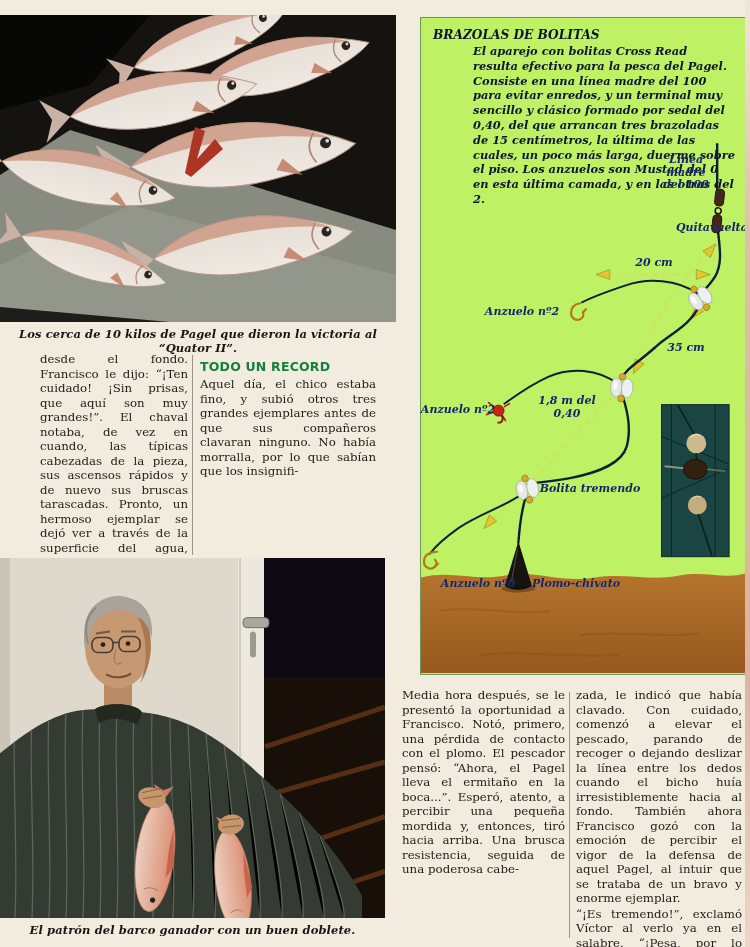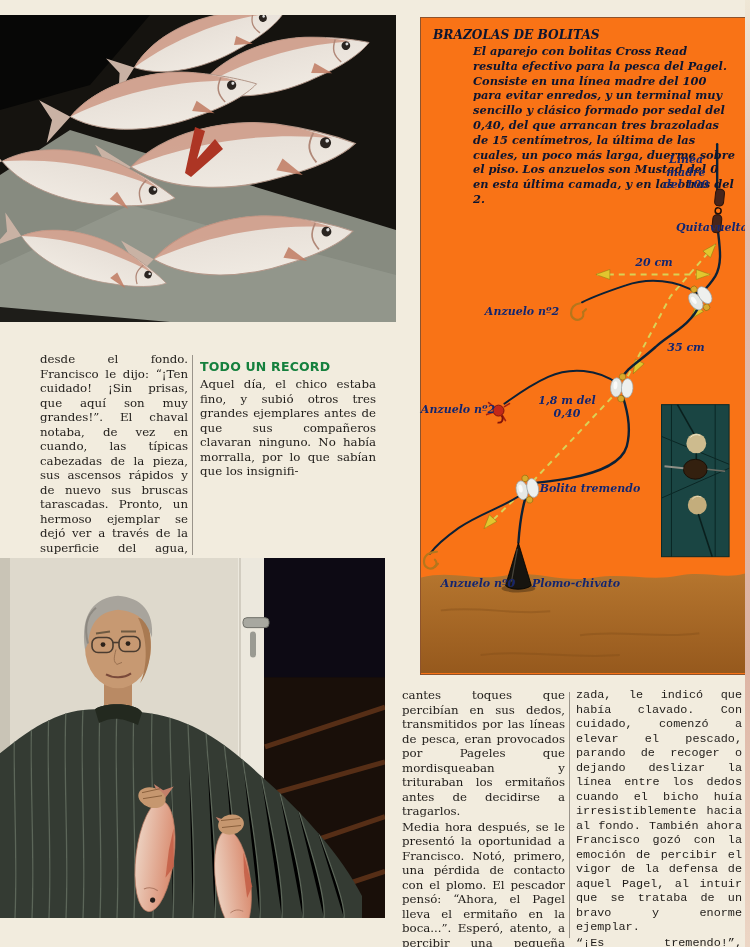--- a/index.html
+++ b/index.html
@@ -12,27 +12,27 @@
   .caption{font:bold italic 11.5px "DejaVu Serif", serif;color:#181614;letter-spacing:.1px;}
   .caption-top{position:absolute;left:0;top:327px;width:396px;text-align:center;}
   .caption-bottom{position:absolute;left:0;top:923px;width:385px;text-align:center;}
   
   .col{position:absolute;font-size:11.8px;line-height:14.5px;color:#201d1a;text-align:justify;}
   .col p{margin:0;}
   .col p + p{margin-top:1px;}
   .col-1{left:40px;top:352px;width:148px;height:208px;}
   .col-2{left:200px;top:352px;width:176px;height:208px;}
   .col-3{left:402px;top:688px;width:163px;height:256px;}
-  .col-4{left:576px;top:688px;width:166px;height:256px;font-family:Liberation Mono, monospace;}
+  .col-4{left:576px;top:688px;width:166px;height:256px;}
   .vrule{position:absolute;width:1px;background:#9a948a;}
   .vrule-mid{left:192px;top:355px;height:200px;}
   .vrule-bot{left:569px;top:692px;height:246px;}
   .record-head{font:bold 12.5px "DejaVu Sans", sans-serif;color:#15803d;margin:7px 0 3px 0;letter-spacing:.2px;}
   
-  .panel{position:absolute;left:420px;top:17px;width:326px;height:658px;background:#f97316;
+  .panel{position:absolute;left:420px;top:17px;width:326px;height:658px;background:#bef264;
          border:1px solid rgba(10,45,70,.45);box-sizing:border-box;}
   .panel svg{position:absolute;left:0;top:0;width:100%;height:100%;}
   .intro{position:absolute;left:12px;top:10px;width:302px;color:#0d1530;}
   .intro-h{font:bold italic 12.2px "DejaVu Serif", serif;margin-bottom:2px;}
   .intro-t{font:bold italic 11.4px "DejaVu Serif", serif;line-height:14.8px;text-align:left;margin-left:40px;}
   .dlabel{position:absolute;transform:translateX(-50%);white-space:pre-line;text-align:center;
           font:bold italic 11px "DejaVu Serif", serif;color:#15246b;line-height:12.5px;
           text-shadow:0 0 1px rgba(255,255,255,.15);}
   .lab-linea{left:265px;top:136px;text-align:center;}
   .lab-quita{left:258px;top:204px;margin-left:36px;}
@@ -81,20 +81,21 @@
         <use href="#fish" transform="translate(285,50) rotate(-15) scale(1.45)"></use>
         <use href="#fish" transform="translate(165,85) rotate(-10) scale(1.55)"></use>
         <use href="#fish" transform="translate(245,140) rotate(-6) scale(1.85)"></use>
         <use href="#fish" transform="translate(90,165) rotate(12) scale(1.45)"></use>
         <use href="#fish" transform="translate(255,230) rotate(-8) scale(1.65)"></use>
         <use href="#fish" transform="translate(95,245) rotate(18) scale(1.25)"></use>
         <polygon points="185,158 195,112 205,116 197,144 215,124 223,134 191,162" fill="#ad3524"></polygon>
       </g>
     </svg>
   </div>
+  <div class="caption caption-top">Los cerca de 10 kilos de Pagel que dieron la victoria al “Quator II”.</div>
 
   <div class="col col-1">
     <p>desde el fondo. Francisco le dijo: “¡Ten cuidado! ¡Sin prisas, que aquí son muy grandes!”. El chaval notaba, de vez en cuando, las típicas cabezadas de la pieza, sus ascensos rápidos y de nuevo sus bruscas tarascadas. Pronto, un hermoso ejemplar se dejó ver a través de la superficie del agua, salpicada por la lluvia. El gran aro y la red del salabre envolvieron a esta preciosa y roja criatura de la mar, que ins-</p>
   </div>
   <div class="vrule vrule-mid"></div>
   <div class="col col-2">
     <div class="record-head">TODO UN RECORD</div>
     <p>Aquel día, el chico estaba fino, y subió otros tres grandes ejemplares antes de que sus compañeros clavaran ninguno. No había morralla, por lo que sabían que los insignifi-</p>
   </div>
 
@@ -175,20 +176,21 @@
       <g>
         <use href="#pinkfish" transform="translate(155,300) rotate(97)"></use>
         <use href="#pinkfish" transform="translate(233,325) rotate(83) scale(.92)"></use>
         <ellipse cx="152" cy="241" rx="14" ry="10" fill="#c6976f" transform="rotate(18 152 241)"></ellipse>
         <path d="M142,236 L160,232 M143,242 L162,239" stroke="#8a5f3c" stroke-width="1"></path>
         <ellipse cx="231" cy="268" rx="13" ry="10" fill="#c6976f" transform="rotate(-12 231 268)"></ellipse>
         <path d="M221,264 L240,262 M222,271 L241,269" stroke="#8a5f3c" stroke-width="1"></path>
       </g>
     </svg>
   </div>
+  <div class="caption caption-bottom">El patrón del barco ganador con un buen doblete.</div>
 
   <div class="panel">
     <svg viewBox="0 0 326 658">
       <defs>
         <linearGradient id="sandg" x1="0" y1="0" x2="0" y2="1">
           <stop offset="0" stop-color="#b5752e"></stop>
             <stop offset="1" stop-color="#96591d"></stop>
         </linearGradient>
         <g id="arrow">
             <polygon points="1,0 -13,5 -13,-5" fill="#e2c62e" stroke="#8a7a10" stroke-width=".5"></polygon>
@@ -297,21 +299,20 @@
     <div class="dlabel lab-35">35 cm</div>
     <div class="dlabel lab-anz2b">Anzuelo nº2</div>
     <div class="dlabel lab-term">1,8 m del
 0,40</div>
     <div class="dlabel lab-bolita">Bolita tremendo</div>
     <div class="dlabel lab-anz0">Anzuelo nº0</div>
     <div class="dlabel lab-plomo">Plomo-chivato</div>
   </div>
 
   <div class="col col-3">
-    <p>cantes toques que percibían en sus dedos, transmitidos por las líneas de pesca, eran provocados por Pageles que mordisqueaban y trituraban los ermitaños antes de decidirse a tragarlos.</p>
     <p>Media hora después, se le presentó la oportunidad a Francisco. Notó, primero, una pérdida de contacto con el plomo. El pescador pensó: “Ahora, el Pagel lleva el ermitaño en la boca...”. Esperó, atento, a percibir una pequeña mordida y, entonces, tiró hacia arriba. Una brusca resistencia, seguida de una poderosa cabe-</p>
   </div>
   <div class="vrule vrule-bot"></div>
   <div class="col col-4">
     <p>zada, le indicó que había clavado. Con cuidado, comenzó a elevar el pescado, parando de recoger o dejando deslizar la línea entre los dedos cuando el bicho huía irresistiblemente hacia al fondo. También ahora Francisco gozó con la emoción de percibir el vigor de la defensa de aquel Pagel, al intuir que se trataba de un bravo y enorme ejemplar.</p>
     <p>“¡Es tremendo!”, exclamó Víctor al verlo ya en el salabre. “¡Pesa, por lo menos, cerca de dos kilos!”. No se había equivocado por mucho. Aquella pieza, que fue la mejor del día, dio en</p>
   </div>
 
   <div class="scan-edge"></div>
 </div>

